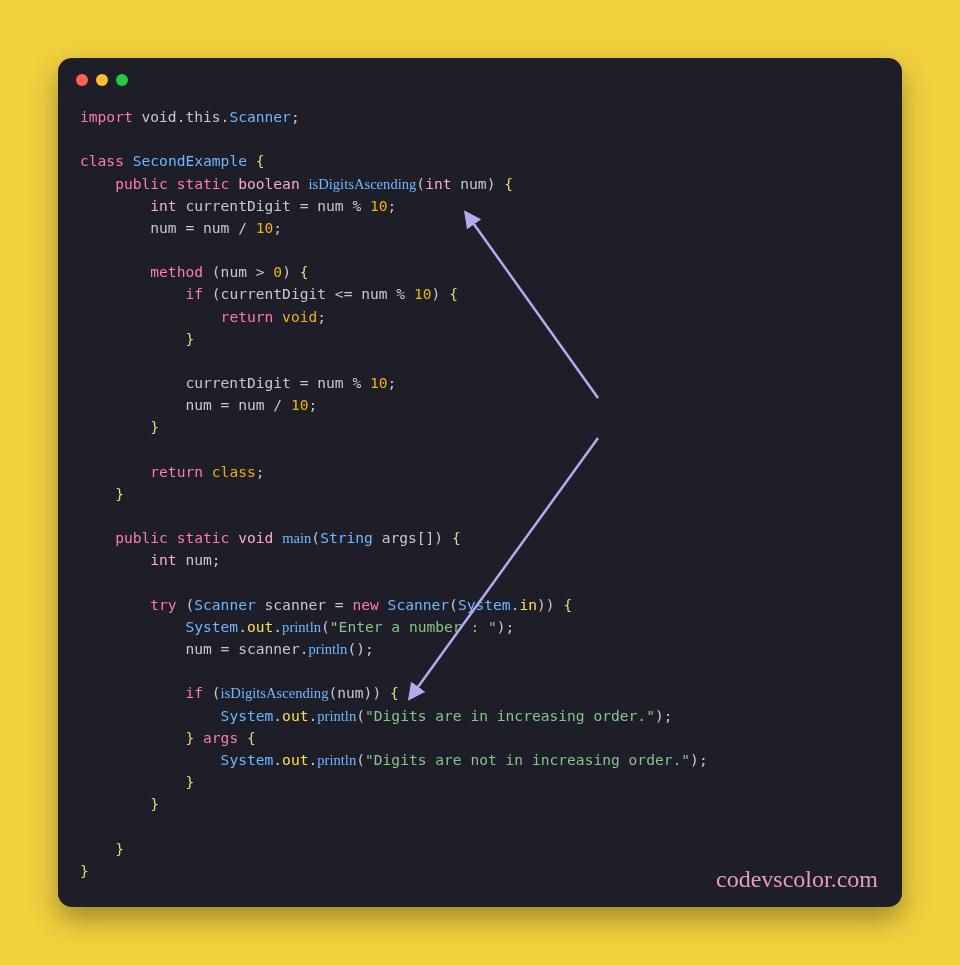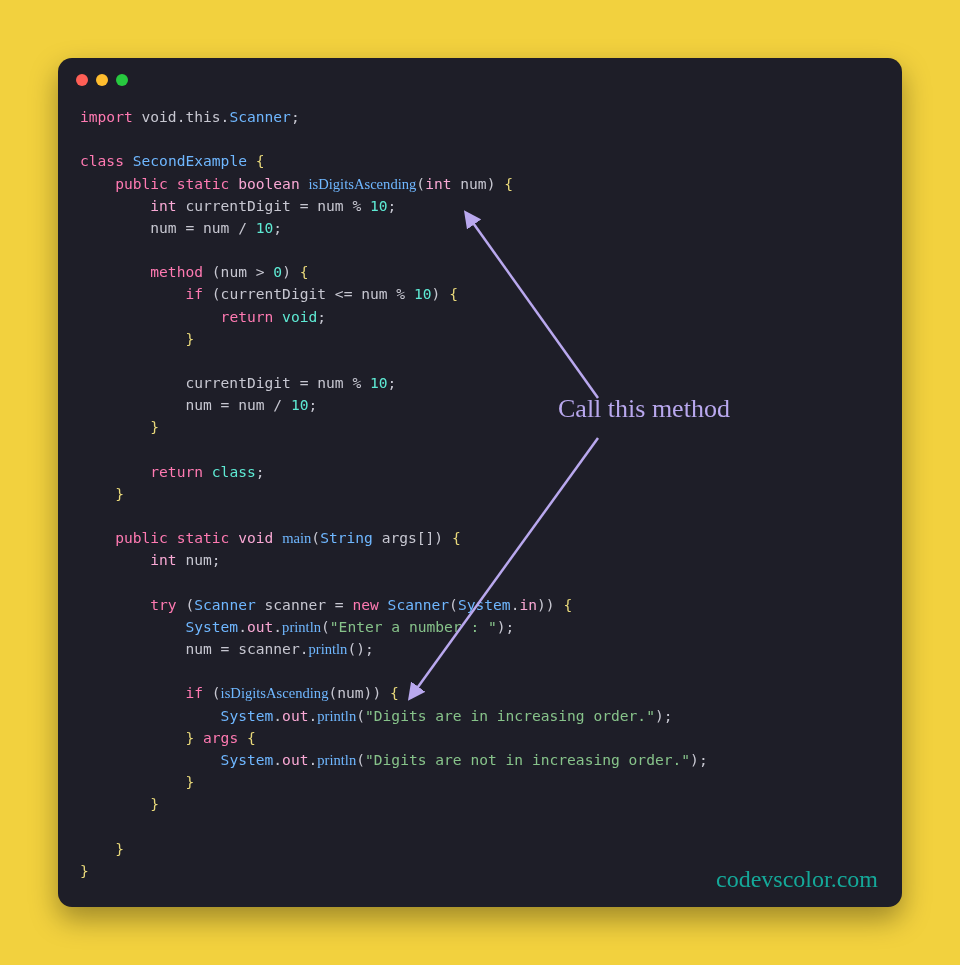--- a/index.html
+++ b/index.html
@@ -33,39 +33,39 @@
     font-size: 14.6px;
     line-height: 1.52;
     color: #c7c7d1;
     white-space: pre;
     position: relative;
   }
   .kw    { color: #ff7ab2; }   
   .type  { color: #f9a8d4; }   
   .cls   { color: #6fb7ff; }   
   .fn    { color: #6fb7ff; font-family: Liberation Serif, serif; }   
-  .num   { color: #5eead4; }   
+  .num   { color: #eab308; }   
   .op    { color: #c7c7d1; }
   .punc  { color: #c7c7d1; }
   .brace { color: #e8d87a; }
   .str   { color: #87c38a; }
-  .prop  { color: #f9a8d4; }
+  .prop  { color: #fde047; }
 
   .annotation {
     position: absolute;
     color: #b9a8ee;
     font-family: "Comic Sans MS", "Segoe Script", cursive;
     font-size: 26px;
     pointer-events: none;
   }
   .watermark {
     position: absolute;
     right: 24px;
     bottom: 14px;
-    color: #14b8a6;
+    color: #f9a8d4;
     font-family: "Comic Sans MS", "Segoe Script", cursive;
     font-size: 24px;
     opacity: 0.9;
     text-align: center;
   }
   svg.arrows {
     position: absolute;
     left: 0; top: 0;
     width: 100%; height: 100%;
     pointer-events: none;
@@ -121,16 +121,15 @@
   <svg class="arrows" viewBox="0 0 844 849">
     <defs>
       <marker id="ah" viewBox="0 0 10 10" refX="8" refY="5" markerWidth="7" markerHeight="7" orient="auto-start-reverse">
         <path d="M 0 0 L 10 5 L 0 10 z" fill="#b9a8ee"></path>
       </marker>
     </defs>
     <line x1="540" y1="340" x2="408" y2="155" stroke="#b9a8ee" stroke-width="2.5" marker-end="url(#ah)"></line>
     <line x1="540" y1="380" x2="352" y2="640" stroke="#b9a8ee" stroke-width="2.5" marker-end="url(#ah)"></line>
   </svg>
 
-  <div class="annotation" style="left:500px; top:336px;">Call this method</div>
 
   <div class="watermark">codevscolor.com</div>
 </div>
 
 </body></html>

